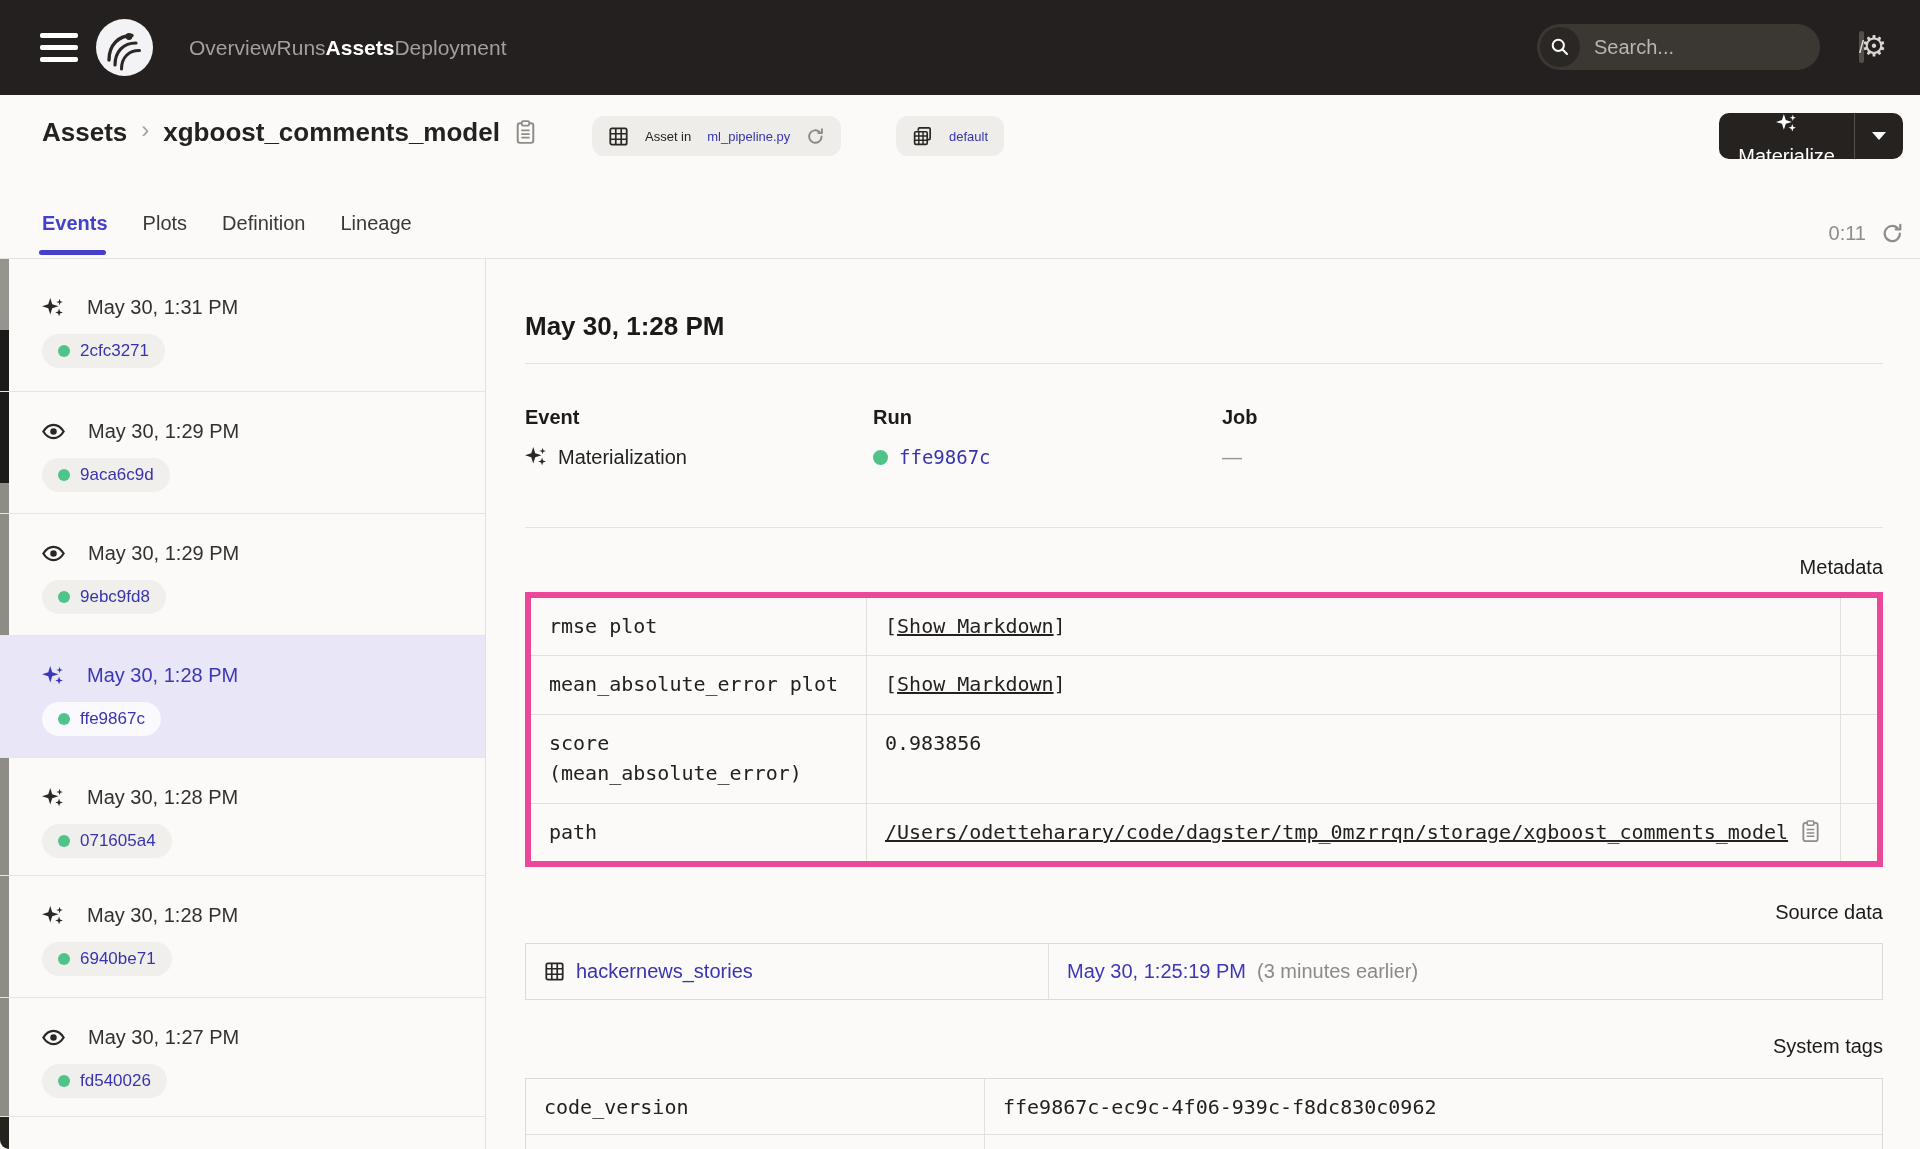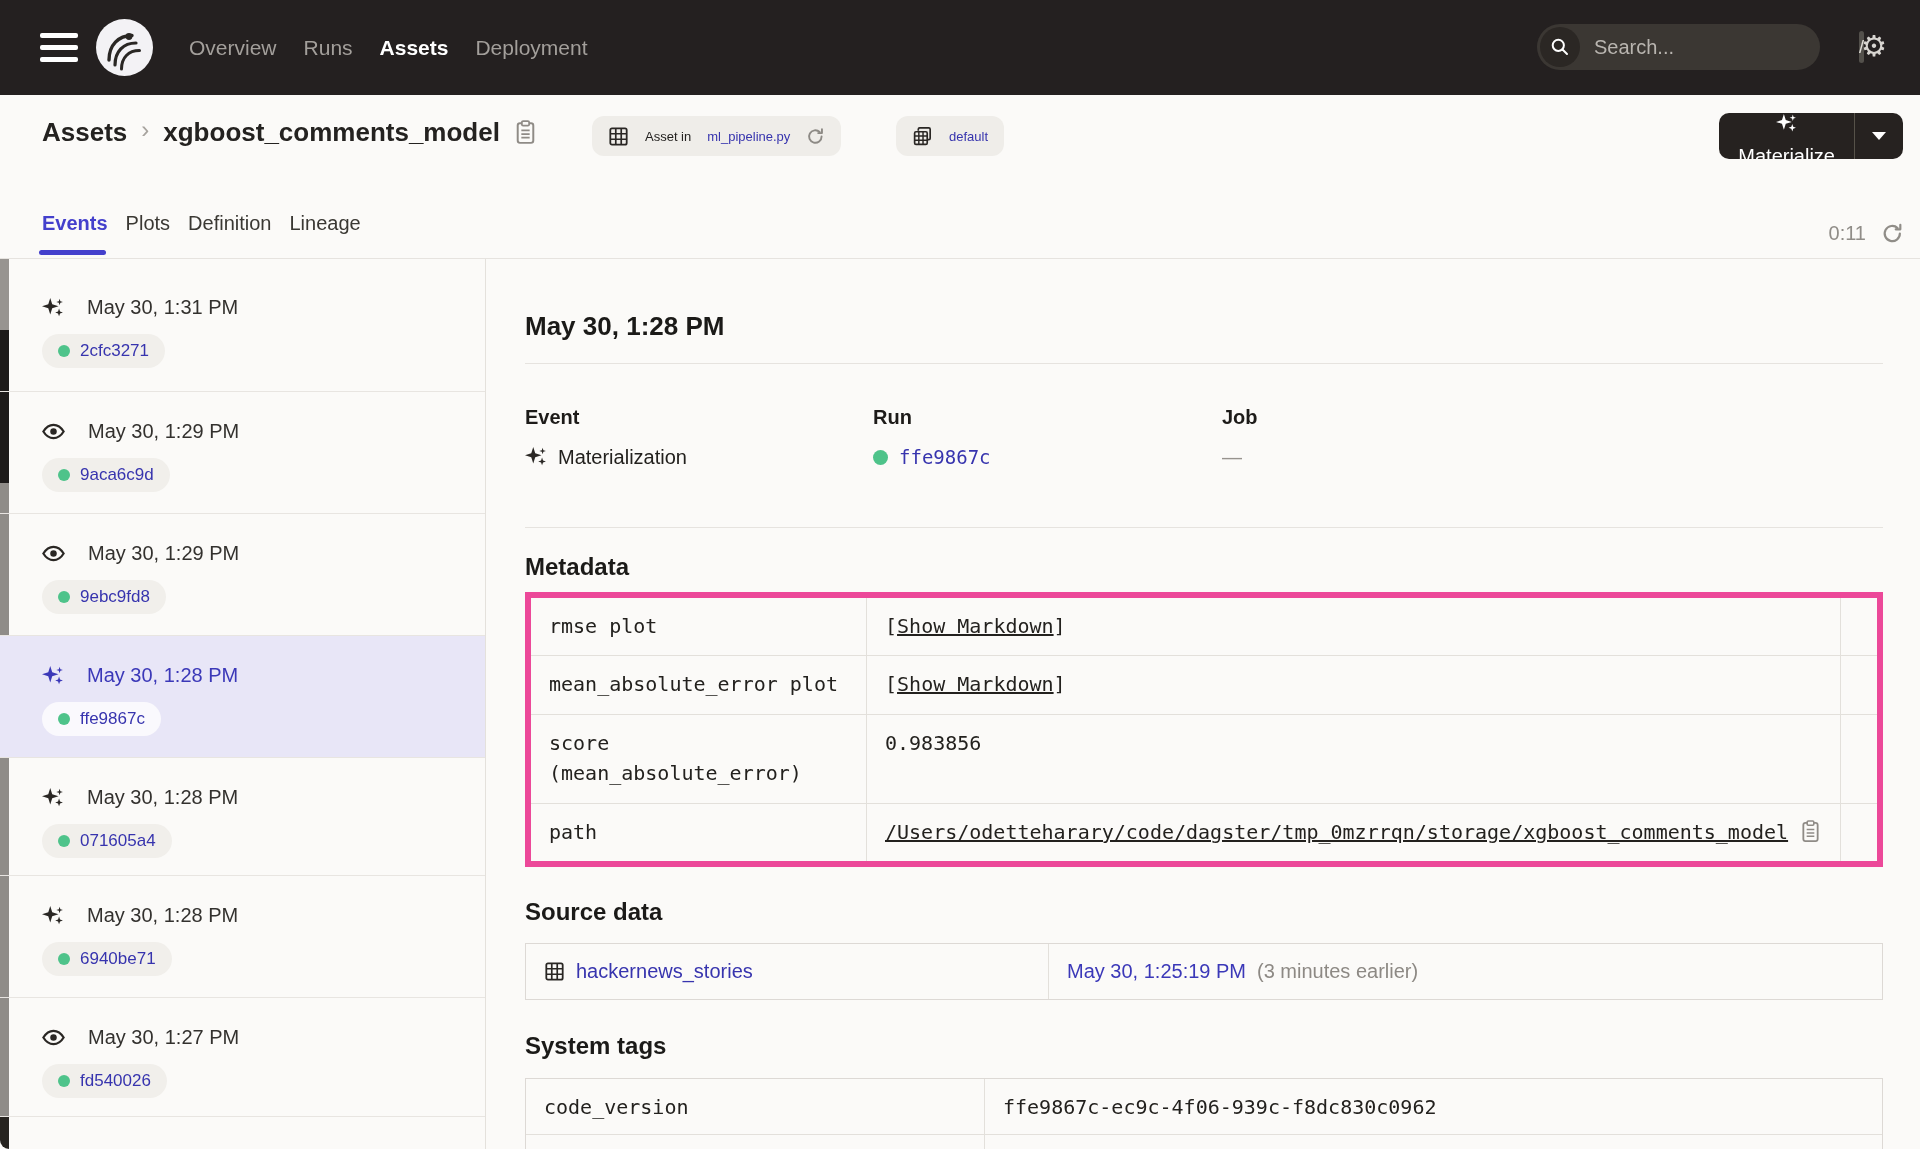--- a/index.html
+++ b/index.html
@@ -6,21 +6,21 @@
   html,body { width:1920px; height:1149px; }
   body { font-family:"Liberation Sans","DejaVu Sans",sans-serif; background:#FBFAF8; color:#23211E; }
   .mono { font-family:"DejaVu Sans Mono","Liberation Mono",monospace; }
   .app { position:relative; width:1920px; height:1149px; overflow:hidden; background:#FBFAF8; }
 
   
   .topbar { position:absolute; left:0; top:0; width:1920px; height:95px; background:#242020; }
   .hamburger { position:absolute; left:40px; top:33px; width:38px; height:29px; display:flex; flex-direction:column; justify-content:space-between; background:none; border:none; cursor:pointer; }
   .hamburger span { display:block; height:5px; border-radius:2px; background:#FFFFFF; }
   .logo { position:absolute; left:96px; top:19px; width:57px; height:57px; }
-  .nav { position:absolute; left:189px; top:0; height:95px; display:flex; align-items:center; gap:27px; }
+  .nav { position:absolute; left:189px; top:0; height:95px; display:flex; align-items:center; }
   .nav a { text-decoration:none; font-size:21px; font-weight:500; color:#A39F9B; }
   .nav a.active { color:#FFFFFF; font-weight:700; }
   .searchbox { position:absolute; right:100px; top:24px; width:283px; height:46px; border-radius:23px; background:#3B3733; display:flex; align-items:center; }
   .search-circle { width:40px; height:40px; margin-left:3px; border-radius:50%; background:#2B2724; display:flex; align-items:center; justify-content:center; flex:0 0 auto; }
   .searchbox input { flex:1; margin-left:14px; border:none; outline:none; background:transparent; font-size:20px; color:#E8E5E1; font-family:inherit; }
   .searchbox input::placeholder { color:#B9B5B0; opacity:1; }
   .slash-badge { margin-right:12px; width:34px; height:32px; border-radius:6px; background:#53504B; color:#E2DFDA; font-size:18px; display:flex; align-items:center; justify-content:center; }
   .gear-btn { position:absolute; right:26px; top:26px; width:40px; height:40px; background:none; border:none; color:#D8D5D1; font-size:29px; line-height:40px; text-align:center; cursor:pointer; }
 
   
@@ -35,21 +35,21 @@
   .pill-location { left:592px; }
   .pill-group { left:896px; }
   .materialize { position:absolute; right:17px; top:18px; height:46px; border-radius:10px; background:#262220; display:flex; align-items:stretch; overflow:hidden; }
   .materialize-main { display:flex; align-items:center; gap:11px; padding:0 19px; background:none; border:none; cursor:pointer; color:#FFFFFF; font-size:20px; font-weight:500; font-family:inherit;flex-direction:column; }
   .materialize-div { width:1px; background:#565249; }
   .materialize-caret { width:48px; background:none; border:none; cursor:pointer; display:flex; align-items:center; justify-content:center; }
   .caret-down { width:0; height:0; border-left:7px solid transparent; border-right:7px solid transparent; border-top:8px solid #FFFFFF; }
 
   
   .tabs-row { position:absolute; left:0; top:165px; width:1920px; height:94px; border-bottom:1px solid #E6E3DF; }
-  .tabs { position:absolute; left:42px; top:47px; display:flex; gap:18px; }
+  .tabs { position:absolute; left:42px; top:47px; display:flex; gap:35px; }
   .tab { background:none; border:none; cursor:pointer; font-family:inherit; font-size:20px; font-weight:500; color:#3A3833; padding:0; }
   .tab.active { color:#4440CC; font-weight:600; }
   .tab-underline { position:absolute; left:39px; top:85px; width:67px; height:5px; border-radius:3px; background:#4440CC; }
   .refresh-zone { position:absolute; right:16px; top:57px; display:flex; gap:15px; color:#908D88; }
   .countdown { font-size:20px; }
 
   
   .edge-seg { position:absolute; left:0; width:9px; }
   .edge-1 { top:259px; height:71px; background:#979490; }
   .edge-2 { top:330px; height:153px; background:#1D1B1A; }
@@ -78,21 +78,21 @@
   .hr2 { margin-top:55px; }
   .trio { display:grid; grid-template-columns:348px 349px 1fr; }
   .trio-labels { margin-top:40px; }
   .trio-labels .lbl { font-size:20px; font-weight:700; color:#1D1B19; line-height:26px; }
   .trio-values { margin-top:12px; }
   .trio-values > div { display:flex; align-items:center; gap:11px; height:30px; }
   .evt-val { font-size:20px; color:#23211E; }
   .run-dot { width:15px; height:15px; border-radius:50%; background:#4EC38A; }
   .run-id-link { font-size:19px; color:#3734AE; text-decoration:none; }
   .job-dash { font-size:20px; color:#97938E; }
-  .h2 { font-size:24px; font-weight:700; color:#1B1A18; line-height:26px; }
+  .h2 { font-size:20px; font-weight:400; color:#1B1A18; line-height:26px;text-align:right; }
   .h2-meta { margin-top:26px; }
   .h2-src { margin-top:32px; }
   .h2-tags { margin-top:33px; }
 
   .meta-table { margin-top:12px; display:grid; grid-template-columns:335px 1fr 37px; grid-template-rows:57px 59px 89px 58px; border:6px solid #ec4899; }
   .meta-table > div { border-top:1px solid #E3E0DB; border-left:1px solid #E3E0DB; padding:13px 18px 0 18px; font-size:20px; line-height:30px; color:#23211E; overflow:hidden; }
   .meta-table > div.c1 { border-left:none; }
   .meta-table > div.r1 { border-top:none; }
   .md-link { color:#23211E; text-decoration:none; white-space:nowrap; }
   .md-link .ul { text-decoration:underline; }

